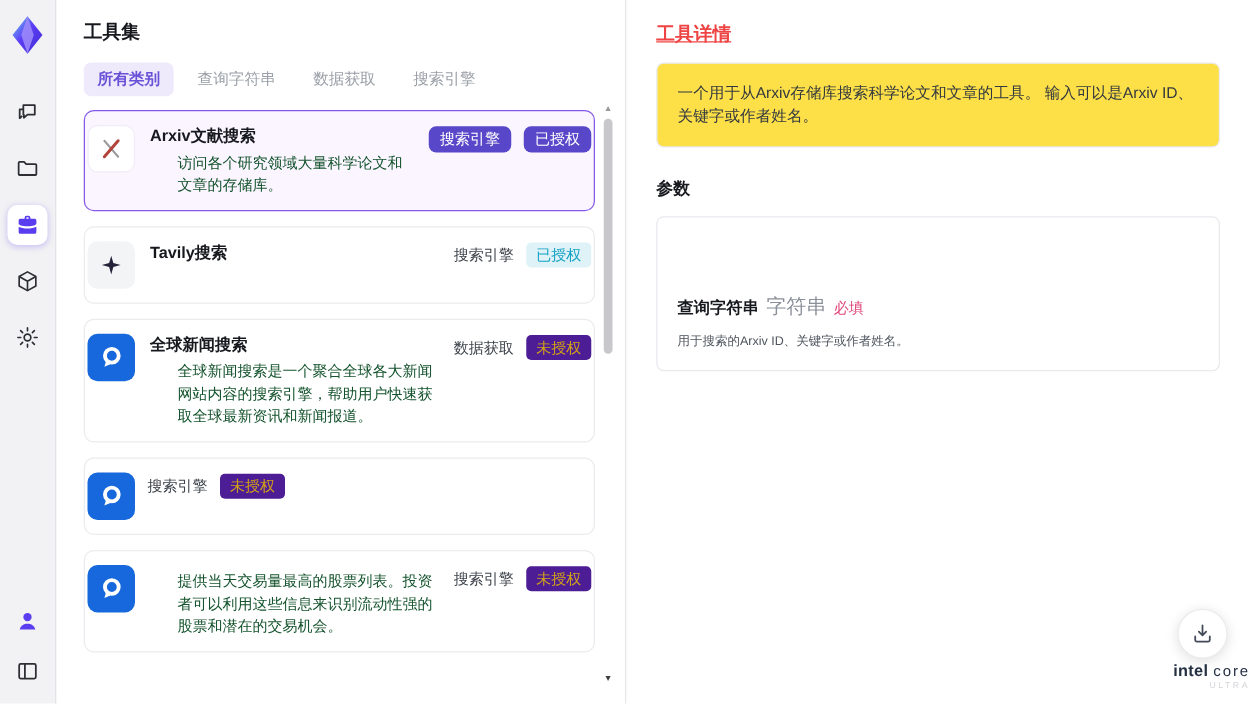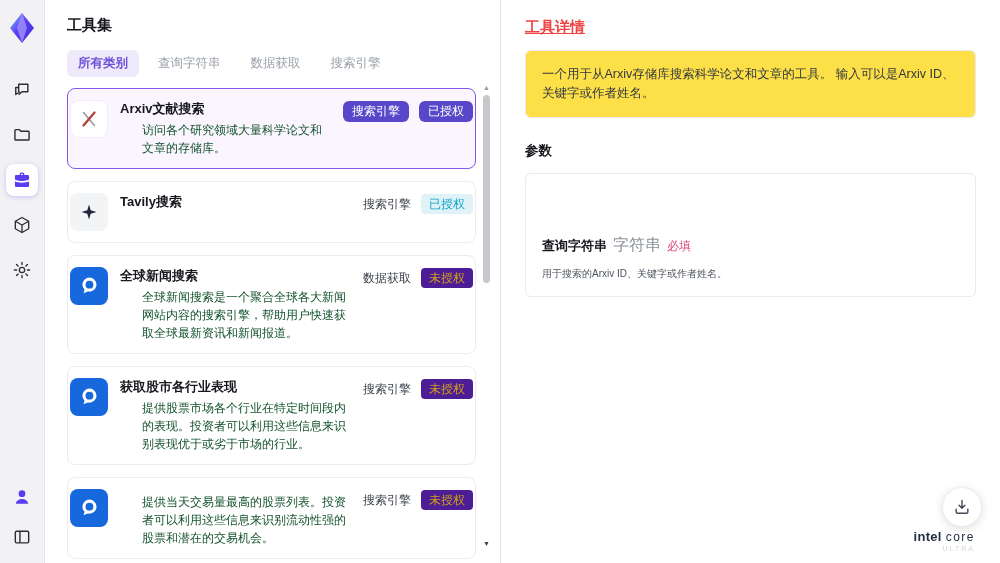--- a/index.html
+++ b/index.html
@@ -54,21 +54,21 @@
   .param-box { border:1px solid #e9e9ee; border-radius:6px; background:#fff; padding:13px 16px; margin-top:13px; }
   .param-head { display:flex; align-items:baseline; gap:6px; }
   .param-name { font-size:13px; font-weight:bold; color:#16181d; }
   .param-type { font-size:16px; color:#8a9099;margin-top:48px; }
   .param-required { font-size:12px; color:#e0457b; }
   .param-desc { font-size:10px; color:#4d545e; margin-top:9px; line-height:18px; }
   
   .fab { position:absolute; right:18px; bottom:36px; width:40px; height:40px; border-radius:50%;
     background:#fff; border:1px solid #ececf0; box-shadow:0 2px 10px rgba(0,0,0,.13);
     display:flex; align-items:center; justify-content:center; cursor:pointer; }
-  .brand { position:absolute; right:25px; bottom:9px; text-align:right; line-height:11px; }
+  .brand { position:absolute; right:0; bottom:9px; text-align:right; line-height:11px; }
   .brand-main { font-size:13px; color:#253043; letter-spacing:.3px; }
   .brand-main .intel { font-weight:bold; }
   .brand-main .core { letter-spacing:1.5px; font-size:12px; }
   .brand-sub { font-size:7px; color:#d4d5d9; letter-spacing:2px; }
   svg { display:block; }
 </style>
 </head>
 <body>
 
 <div class="sidebar">
@@ -189,24 +189,20 @@
     </div>
   </div>
 
   <div class="tool-card">
     <div class="tool-icon bg-blue">
           <svg width="22" height="22" viewBox="0 0 24 24">
             <circle cx="12.5" cy="10.5" r="6" fill="none" stroke="#fff" stroke-width="3.4"></circle>
             <path d="M7.5 15L6 20l5.2-2.2z" fill="#fff"></path>
           </svg>
         </div>
-    <div class="tool-body">
-      <div class="tool-name">获取股市各行业表现</div>
-      <div class="tool-desc">提供股票市场各个行业在特定时间段内的表现。投资者可以利用这些信息来识别表现优于或劣于市场的行业。</div>
-    </div>
     <div class="tool-meta">
       <span class="cat">搜索引擎</span>
       <span class="status-badge unauthorized">未授权</span>
     </div>
   </div>
 
   <div class="tool-card">
     <div class="tool-icon bg-blue">
           <svg width="22" height="22" viewBox="0 0 24 24">
             <circle cx="12.5" cy="10.5" r="6" fill="none" stroke="#fff" stroke-width="3.4"></circle>

